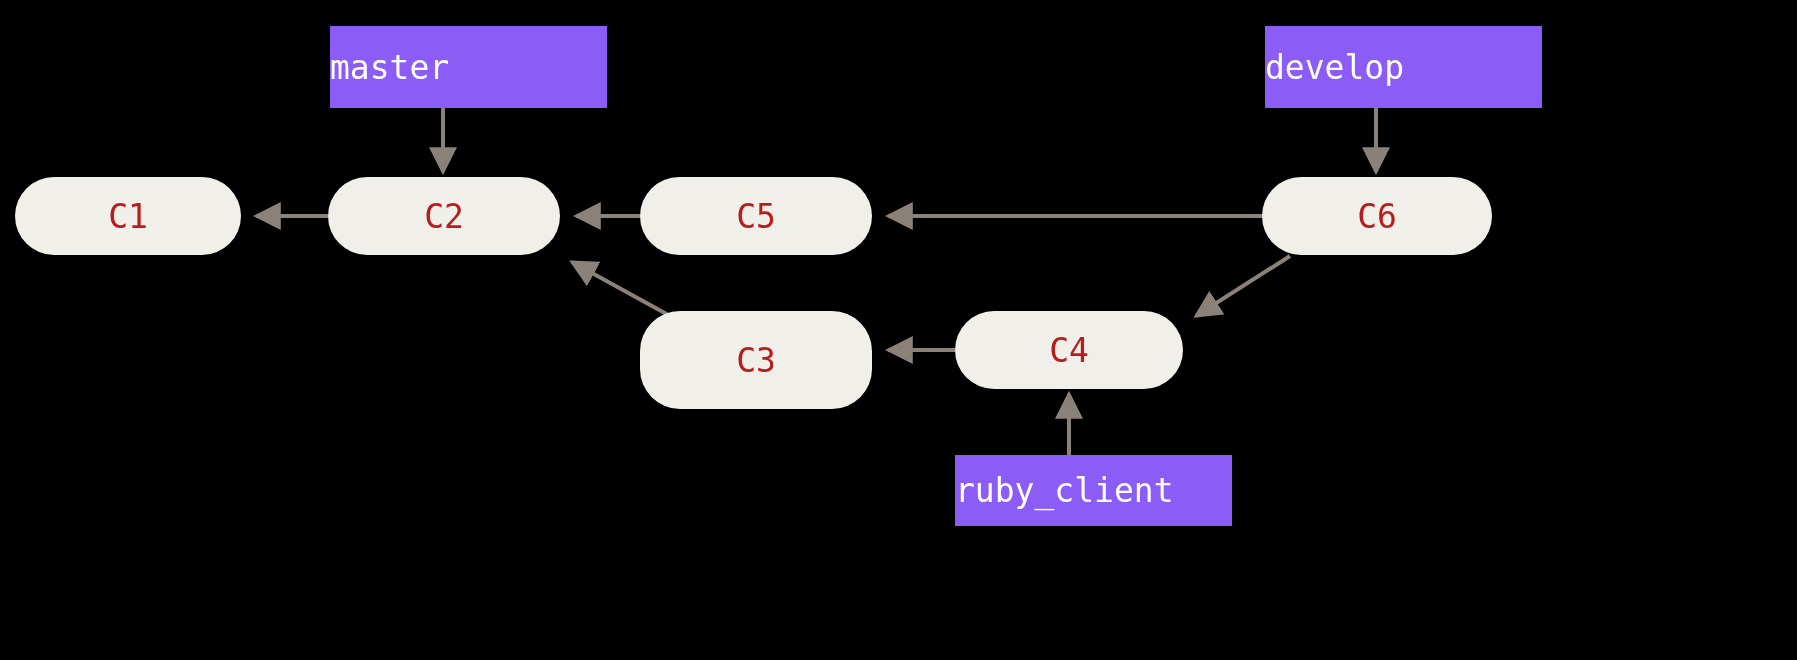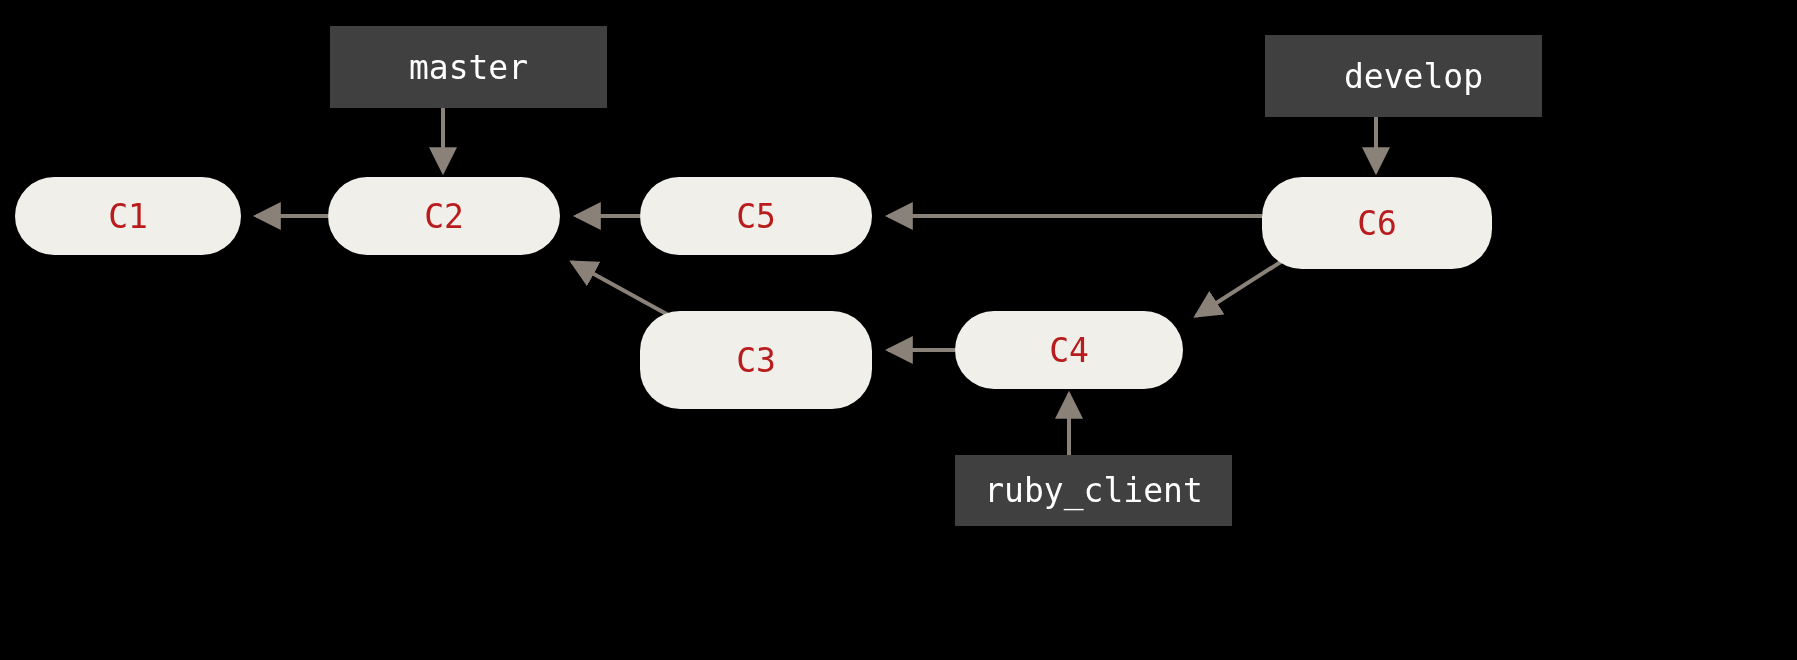--- a/index.html
+++ b/index.html
@@ -38,24 +38,24 @@
   .commit-label {
     font-family: "DejaVu Sans Mono", monospace;
     font-size: 33px;
     color: #b91c1c;
     letter-spacing: 0px;
     line-height: 1;
     user-select: none;
   }
   .branch-label {
     position: absolute;
-    background: #404040;
+    background: #8b5cf6;
     display: flex;
     align-items: center;
-    justify-content: center;
+    justify-content: flex-start;
     box-sizing: border-box;
   }
   .branch-text {
     font-family: "DejaVu Sans Mono", monospace;
     font-size: 33px;
     color: #ffffff;
     line-height: 1;
     user-select: none;
   }
 </style>
@@ -95,37 +95,37 @@
   </div>
 
   <div class="commit-node" style="left:328px; top:177px; width:232px; height:78px;align-items:center;">
     <span class="commit-label">C2</span>
   </div>
 
   <div class="commit-node" style="left:640px; top:177px; width:232px; height:78px;">
     <span class="commit-label">C5</span>
   </div>
 
-  <div class="commit-node" style="left:1262px; top:177px; width:230px; height:92px;">
+  <div class="commit-node" style="left:1262px; top:177px; width:230px; height:78px;">
     <span class="commit-label">C6</span>
   </div>
 
   <div class="commit-node" style="left:640px; top:311px; width:232px; height:98px;">
     <span class="commit-label">C3</span>
   </div>
 
   <div class="commit-node" style="left:955px; top:311px; width:228px; height:78px;">
     <span class="commit-label">C4</span>
   </div>
 
   <div class="branch-label" style="left:330px; top:26px; width:277px; height:82px;">
     <span class="branch-text">master</span>
   </div>
 
-  <div class="branch-label" style="left:1265px; top:35px; width:277px; height:82px;padding-left:20px;">
+  <div class="branch-label" style="left:1265px; top:26px; width:277px; height:82px;">
     <span class="branch-text">develop</span>
   </div>
 
   <div class="branch-label" style="left:955px; top:455px; width:277px; height:71px;">
     <span class="branch-text">ruby_client</span>
   </div>
 
 </div>
 
 </body></html>

